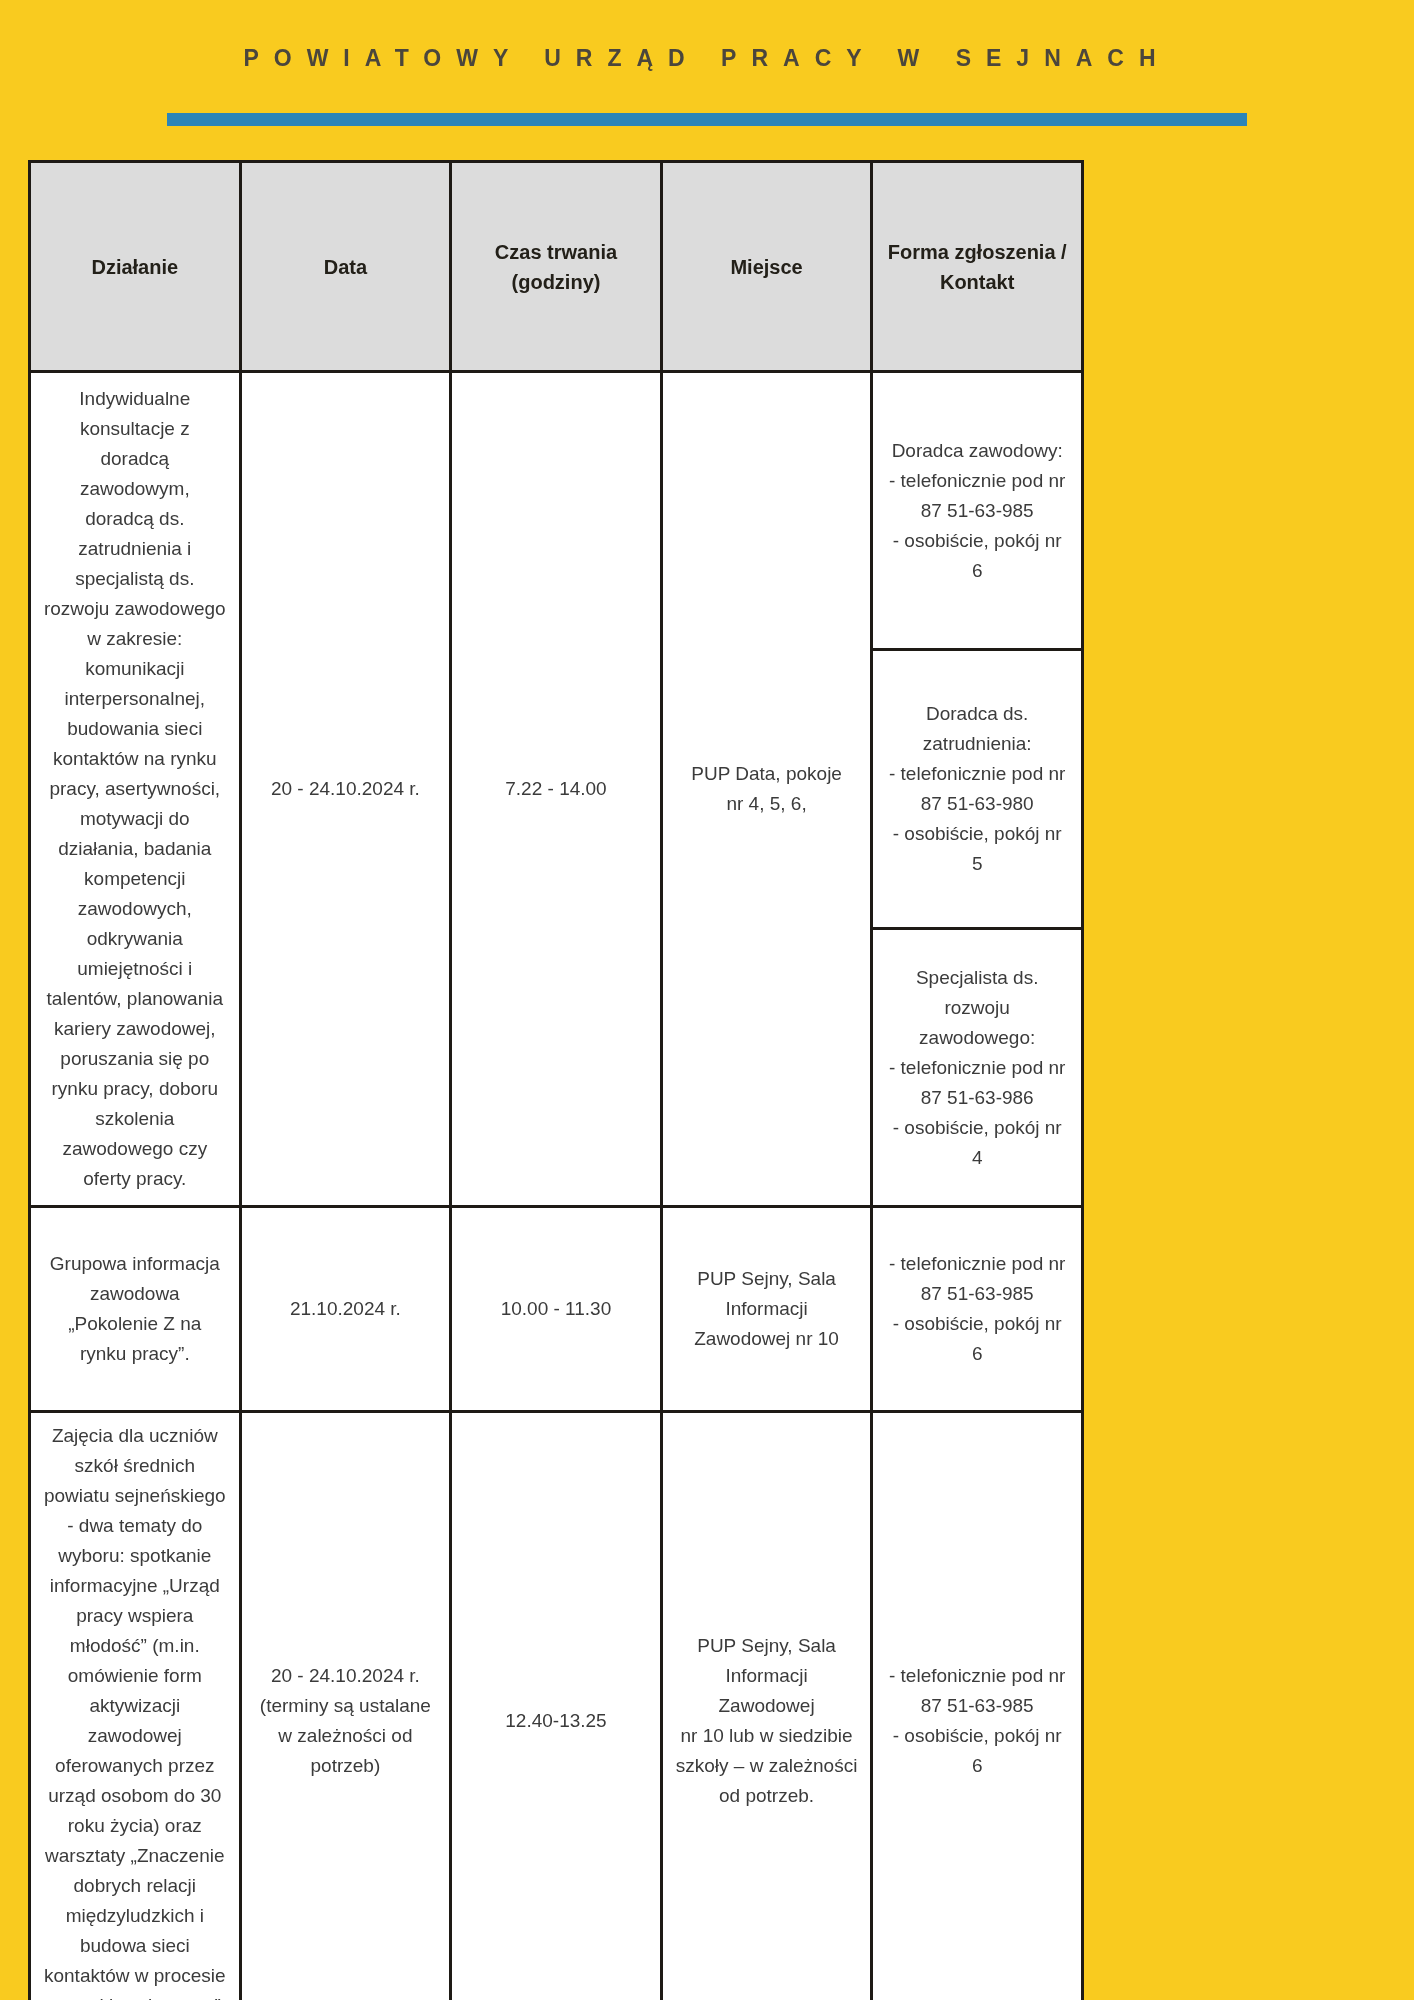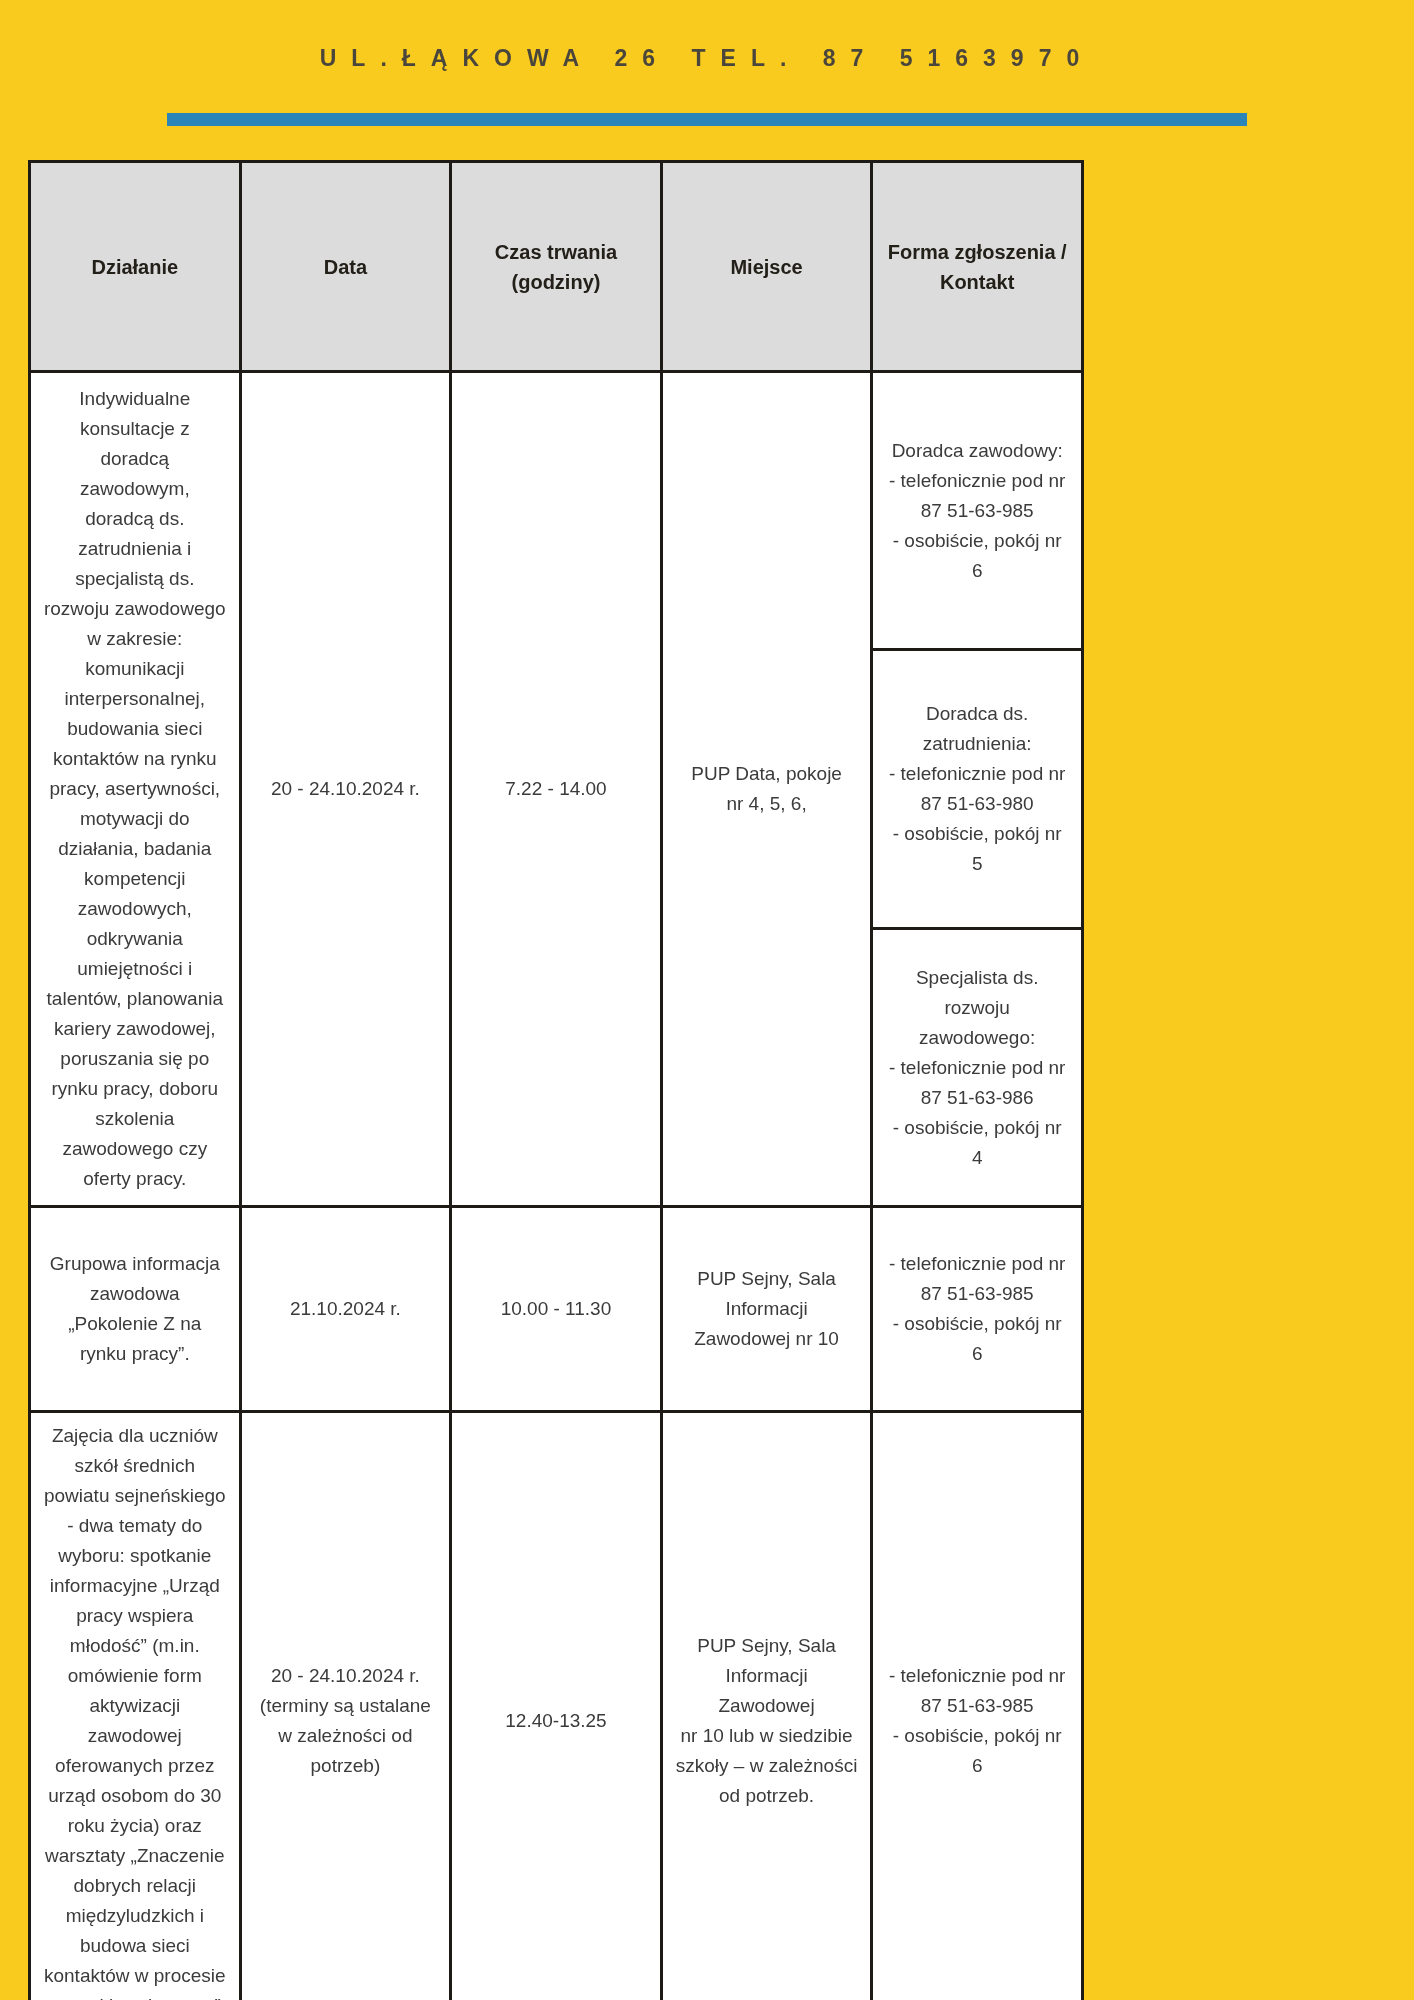--- a/index.html
+++ b/index.html
@@ -75,21 +75,21 @@
   tr.r1c{height:278px;}
   tr.r2{height:205px;}
   tr.r3{height:475px;}
 </style>
 </head>
 <body>
 
 <div class="page">
 
   <header class="banner">
-    <div class="banner-line">UL.ŁĄKOWA 26 TEL. 87 5163970</div>
+    <div class="banner-line">POWIATOWY URZĄD PRACY W SEJNACH</div>
     <div class="divider"></div>
   </header>
 
   <table class="schedule">
     <colgroup>
       <col>
         <col>
         <col>
         <col>
         <col>

